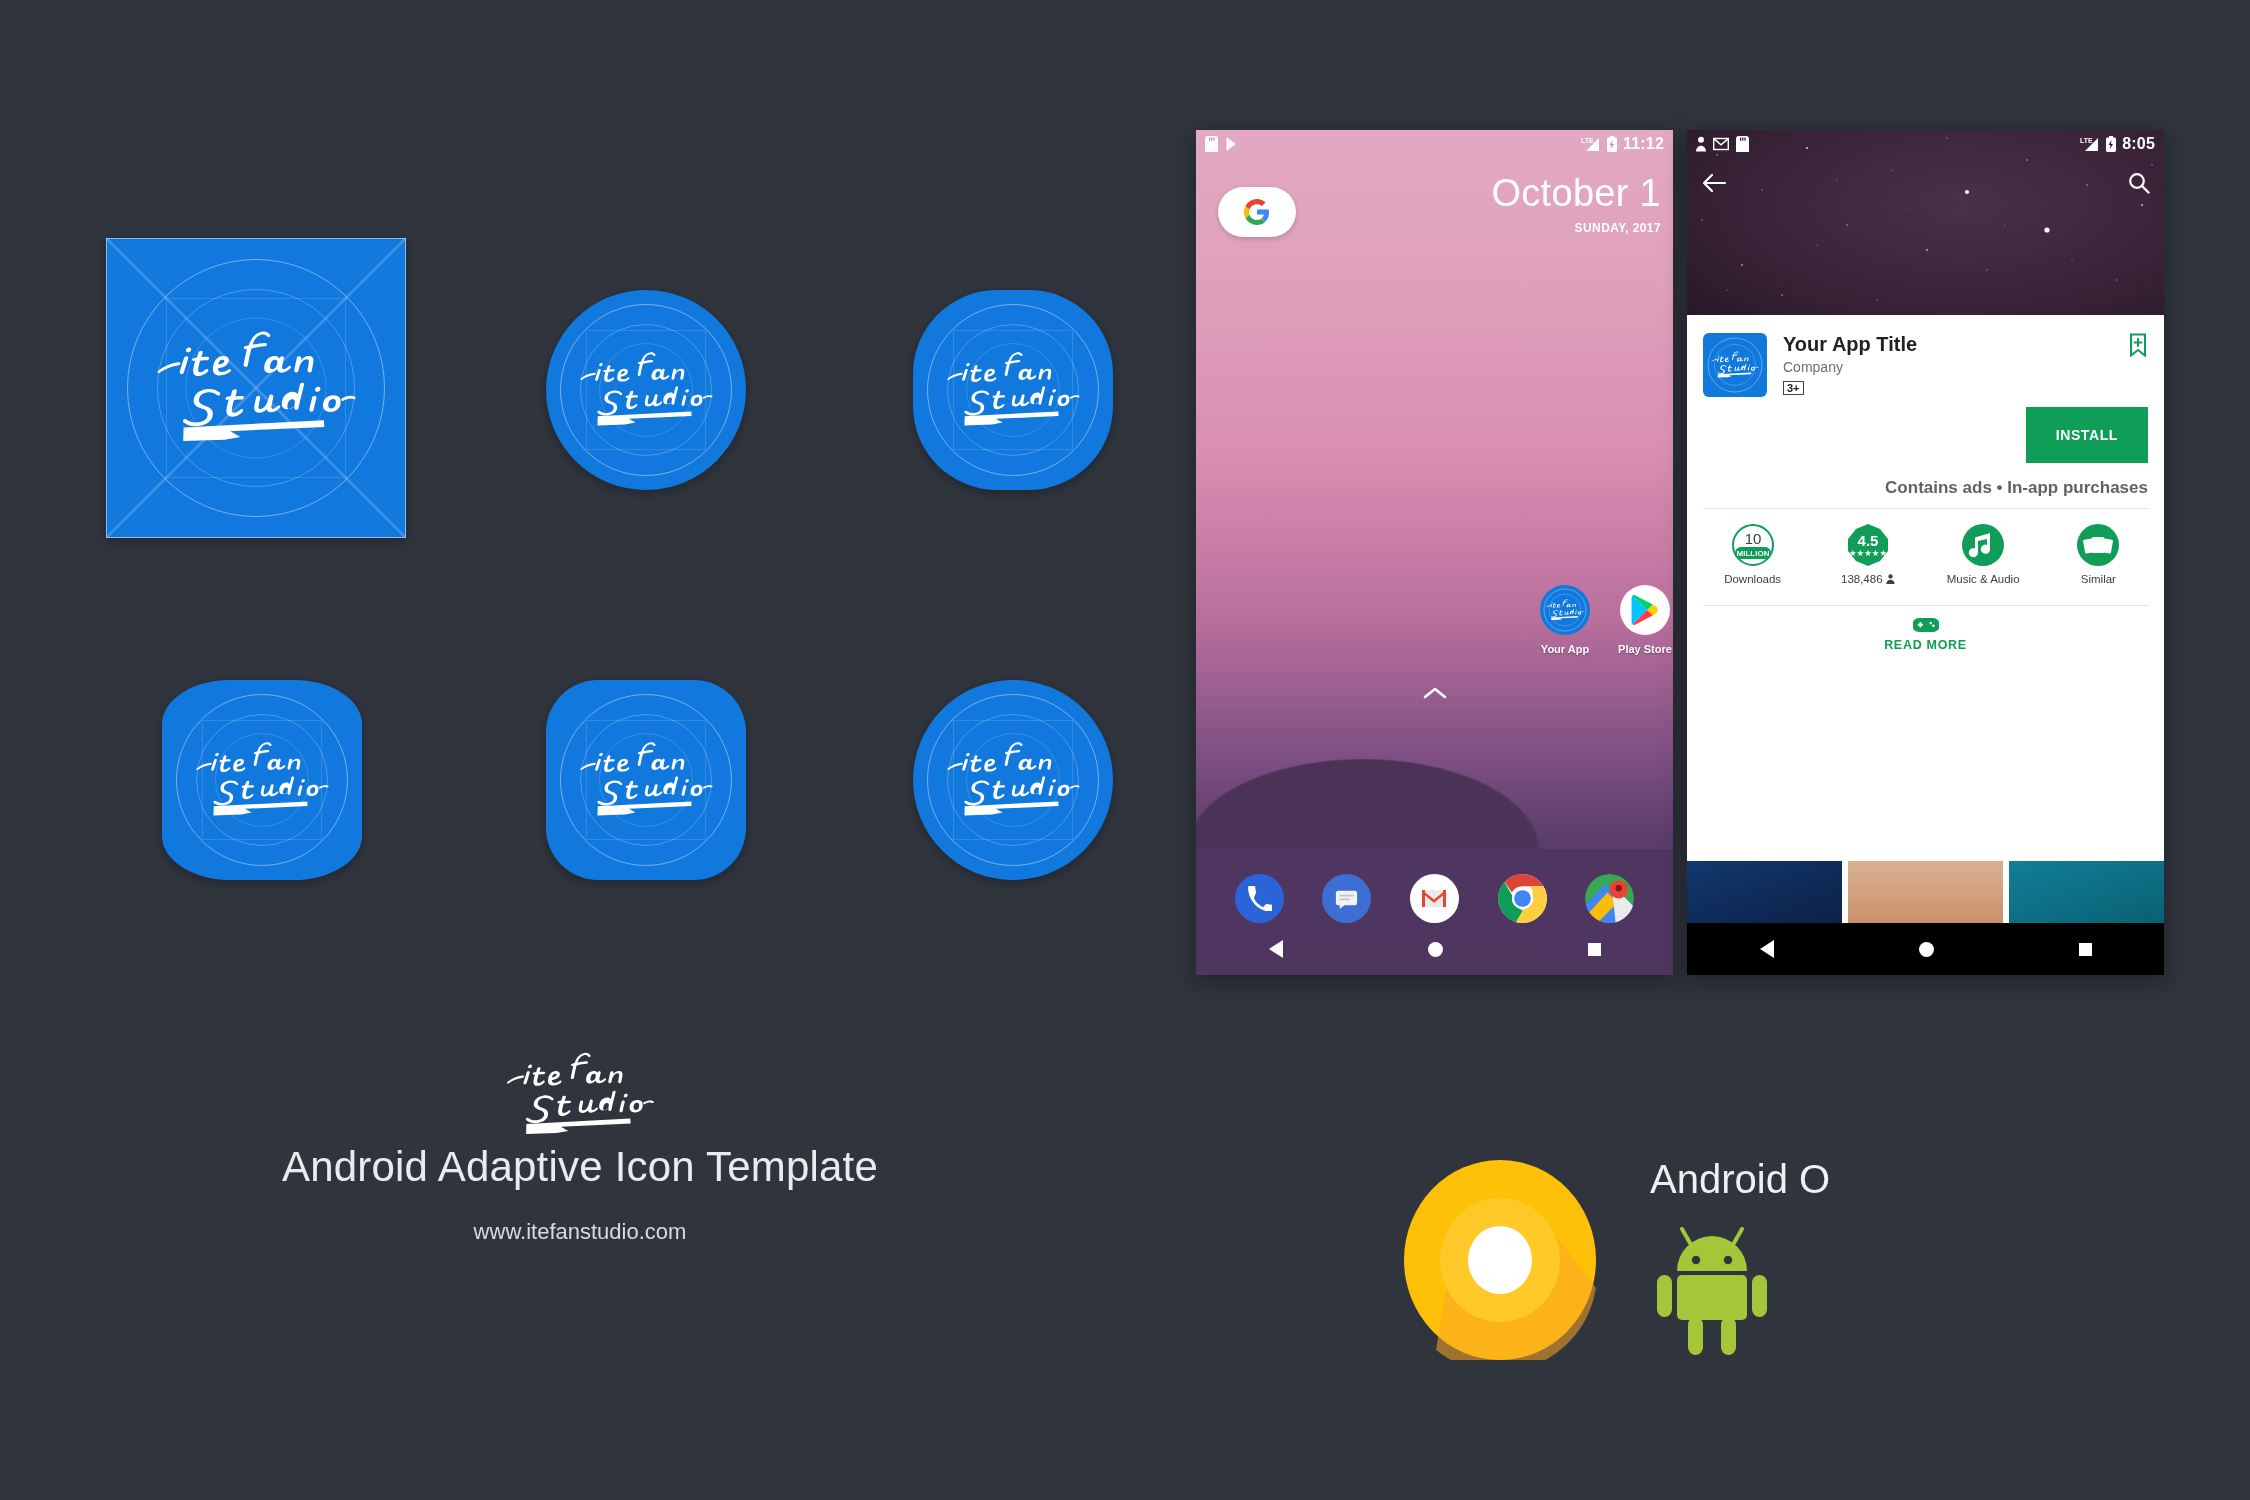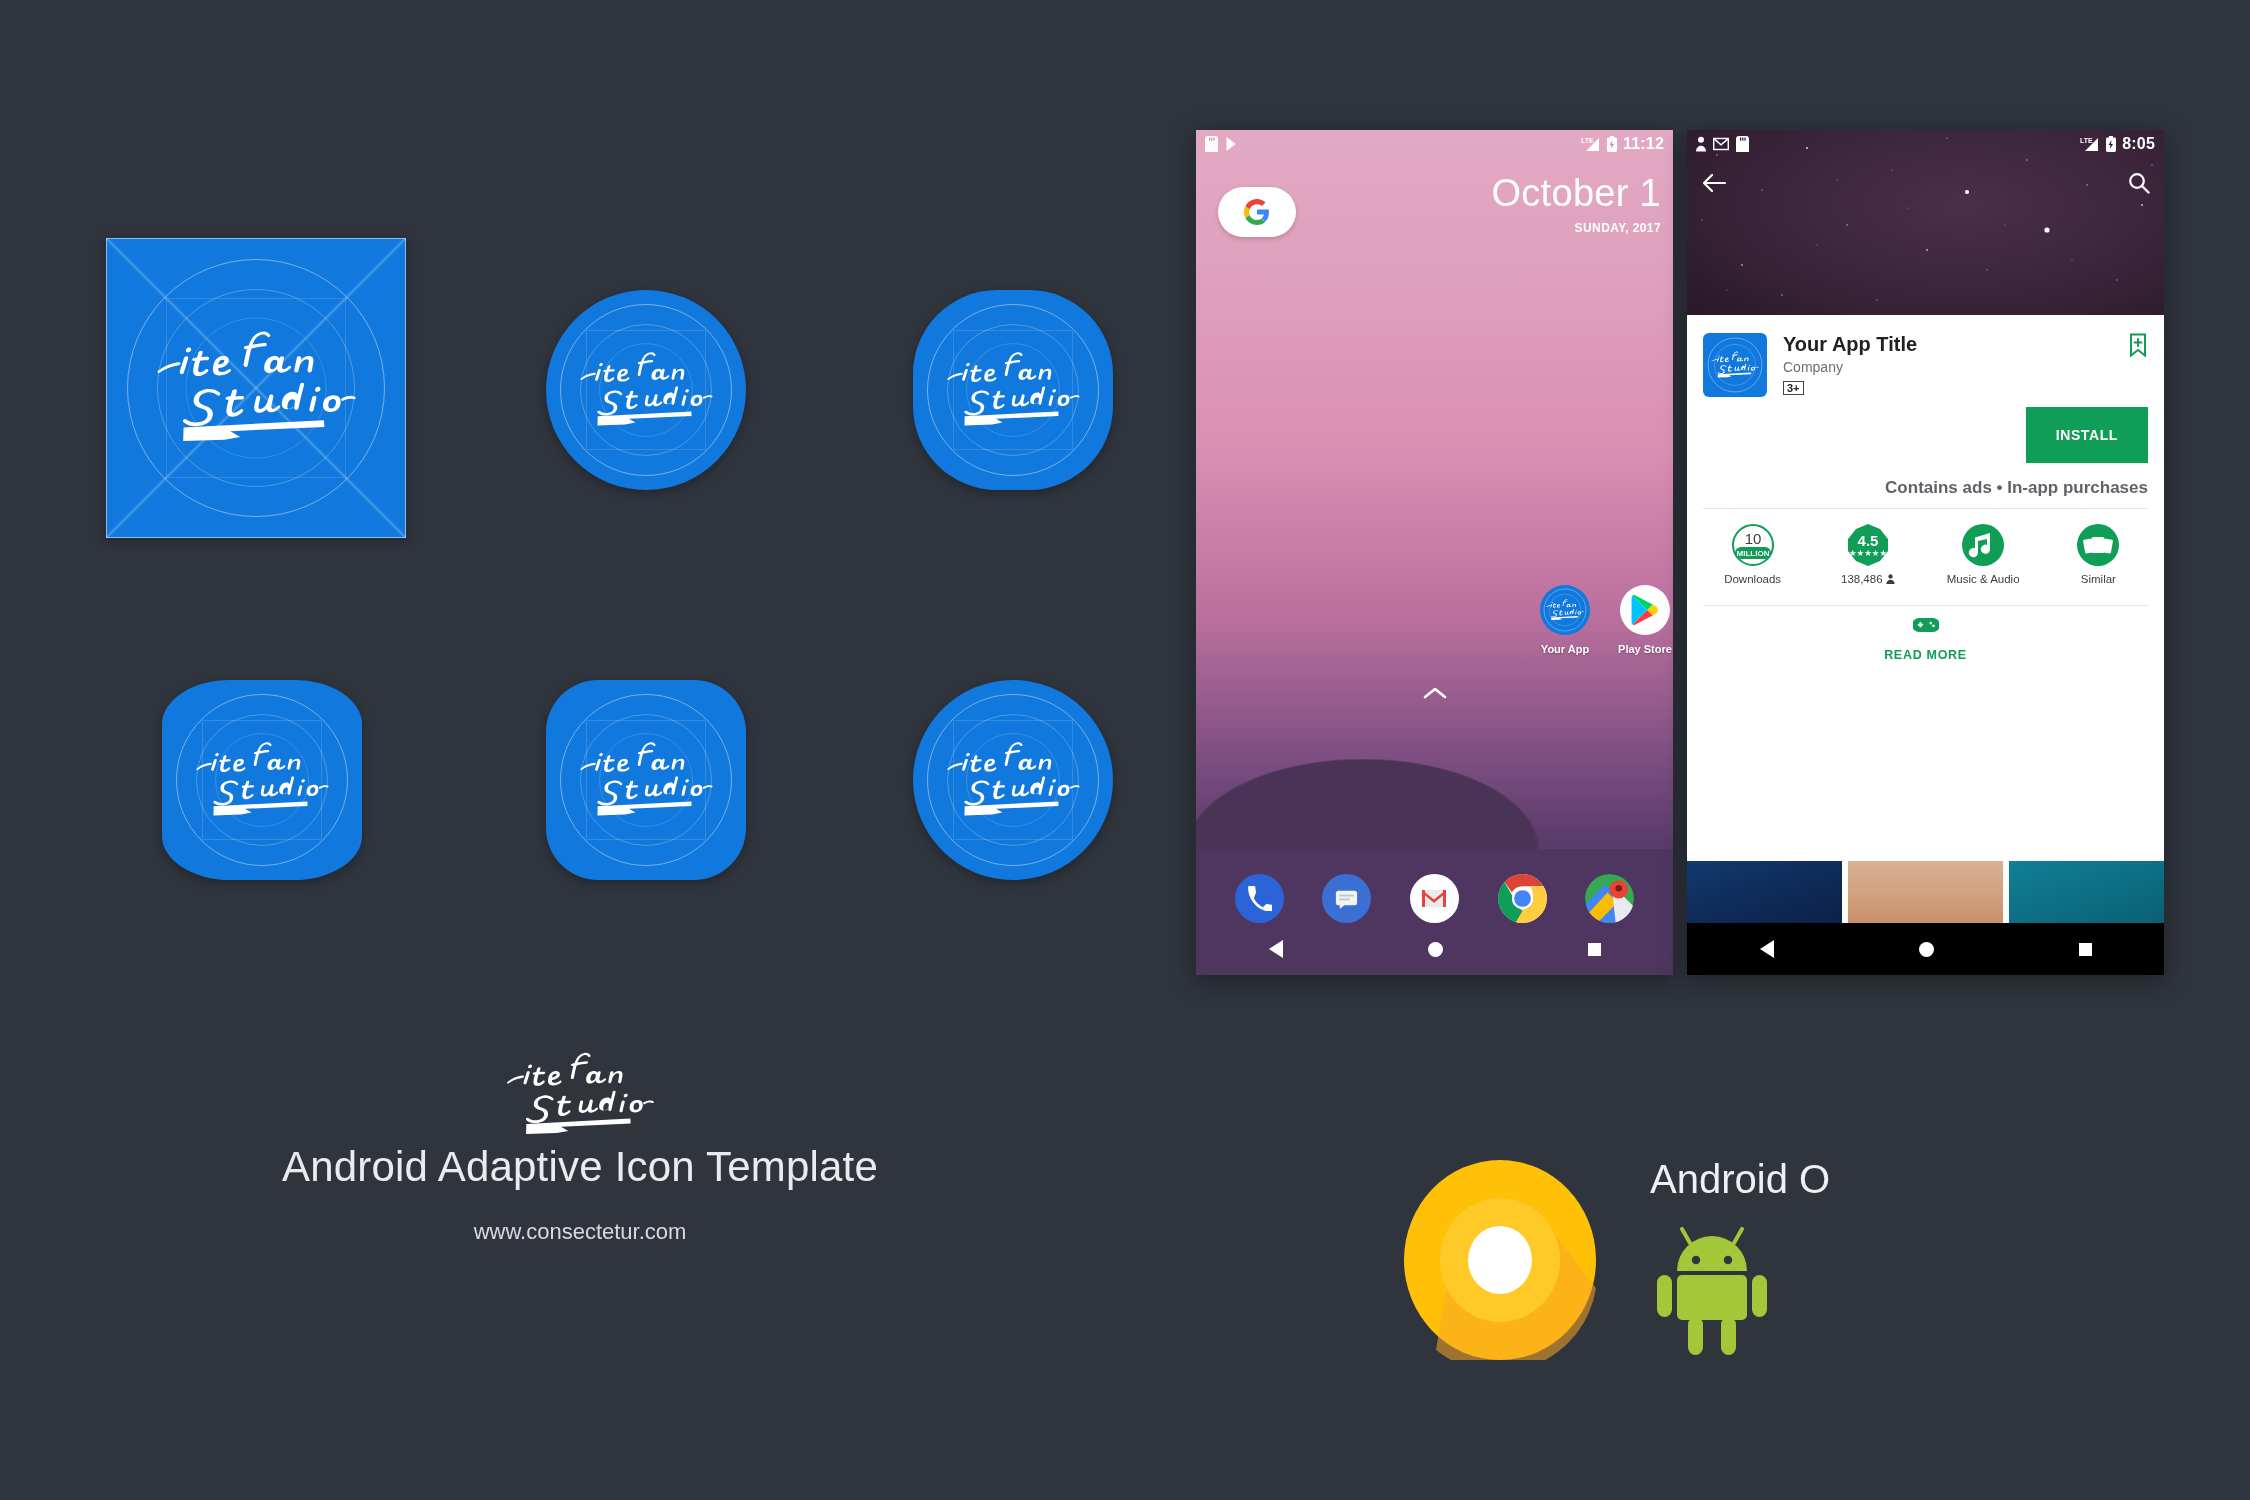--- a/index.html
+++ b/index.html
@@ -121,21 +121,21 @@
 
   .ps-divider { height: 1px; background: #e3e5e8; margin: 10px 16px 0 16px; }
 
   .ps-stats { display: flex; justify-content: space-around; padding: 12px 8px 10px 8px; }
   .ps-stat { text-align: center; width: 25%; }
   .ps-stat .glyph { height: 48px; display: flex; align-items: center; justify-content: center; }
   .ps-stat .cap { font-size: 11.5px; color: #3c4043; margin-top: 4px; }
 
   .ps-desc { text-align: center; font-size: 14.5px; color: #3c4043; line-height: 1.45; padding: 8px 28px 0 28px; }
   .ps-gamepad { text-align: center; margin-top: 10px; }
-  .ps-readmore { text-align: center; font-size: 12.5px; font-weight: bold; color: #0f9d58; letter-spacing: .7px; margin-top: 10px; cursor: pointer; }
+  .ps-readmore { text-align: center; font-size: 12.5px; font-weight: bold; color: #0f9d58; letter-spacing: .7px; cursor: pointer; }
 
   .ps-shots { position: absolute; left: 0; right: 0; bottom: 52px; height: 62px; display: flex; gap: 6px; }
   .ps-shot { flex: 1 1 0; }
   .ps-navbar { position: absolute; left:0; right:0; bottom:0; height: 52px; background: #000;
     display: flex; align-items: center; justify-content: space-around; }
 
   
   #footer-brand { position: absolute; left: 0; top: 1050px; width: 1160px; text-align: center; }
   #footer-brand .mark { width: 160px; margin: 0 auto; }
   .footer-title { font-size: 42px; font-weight: 400; color: #e9ebee; letter-spacing: .2px; }
@@ -601,21 +601,21 @@
   </div>
 </div>
 
 <div id="footer-brand">
   <div class="mark">
     <svg viewBox="0 0 170 95">
         <use href="#wm"></use>
       </svg>
   </div>
   <div class="footer-title">Android Adaptive Icon Template</div>
-  <div class="footer-url">www.consectetur.com</div>
+  <div class="footer-url">www.itefanstudio.com</div>
 </div>
 
 <div id="android-o">
   <div class="o-logo">
     <svg viewBox="0 0 200 200">
       <ellipse cx="100" cy="100" rx="96" ry="100" fill="#ffc107"></ellipse>
       <path fill="#f9a825" d="M100 40 a60 62 0 0 1 42 18 L196 128 a99 99 0 0 1 -160 62 L58 58 A60 62 0 0 1 100 40z" opacity=".55"></path>
       <ellipse cx="100" cy="100" rx="60" ry="62" fill="#ffca28"></ellipse>
       <ellipse cx="100" cy="100" rx="32" ry="34" fill="#ffffff"></ellipse>
     </svg>

